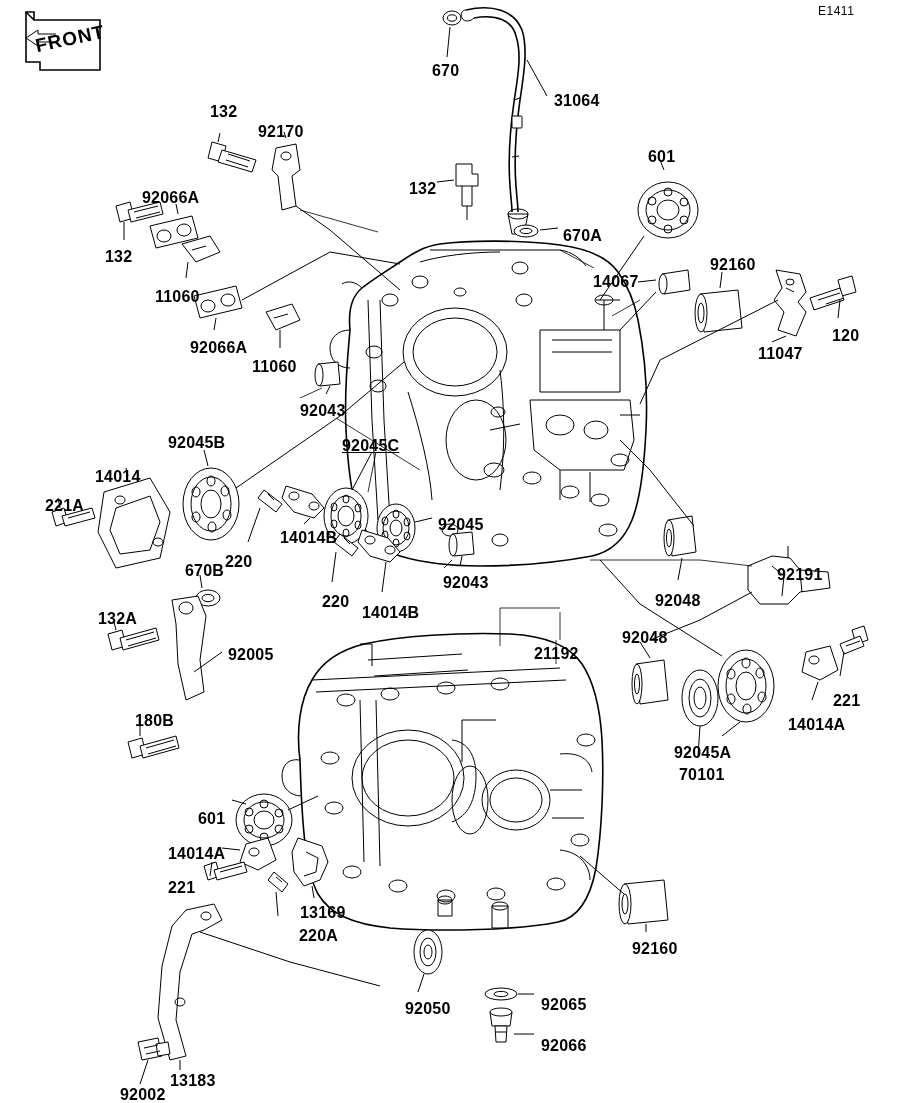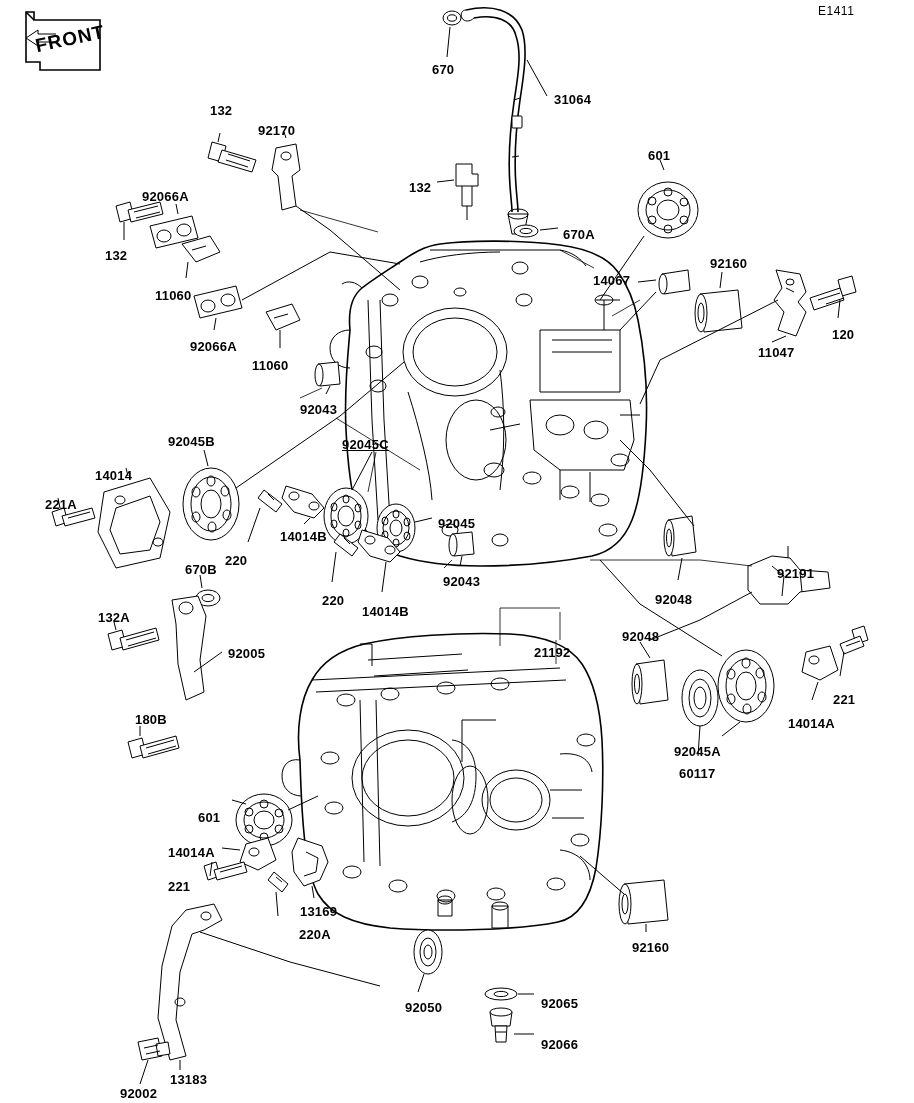--- a/index.html
+++ b/index.html
@@ -11,21 +11,21 @@
     position: relative;
     width: 914px;
     height: 1103px;
     background: #ffffff;
     font-family: "Liberation Sans", sans-serif;
     overflow: hidden;
     border-radius: 21px;
   }
   .label {
     position: absolute;
-    font-size: 13px;
+    font-size: 16px;
     font-weight: bold;
     color: #000000;
     white-space: nowrap;
     letter-spacing: 0.2px;
   }
   .corner-code {
     position: absolute;
     font-size: 12px;
     font-weight: normal;
     color: #000000;
@@ -630,21 +630,21 @@
   <div class="label" style="left:185px; top:562px;">670B</div>
   <div class="label" style="left:98px; top:610px;">132A</div>
   <div class="label" style="left:228px; top:646px;">92005</div>
   <div class="label" style="left:655px; top:592px;">92048</div>
   <div class="label" style="left:777px; top:566px;">92191</div>
   <div class="label" style="left:534px; top:645px;">21192</div>
   <div class="label" style="left:622px; top:629px;">92048</div>
   <div class="label" style="left:833px; top:692px;">221</div>
   <div class="label" style="left:788px; top:716px;">14014A</div>
   <div class="label" style="left:674px; top:744px;">92045A</div>
-  <div class="label" style="left:679px; top:766px;">60117</div>
+  <div class="label" style="left:679px; top:766px;">70101</div>
   <div class="label" style="left:135px; top:712px;">180B</div>
   <div class="label" style="left:198px; top:810px;">601</div>
   <div class="label" style="left:168px; top:845px;">14014A</div>
   <div class="label" style="left:168px; top:879px;">221</div>
   <div class="label" style="left:300px; top:904px;">13169</div>
   <div class="label" style="left:256px; top:927px;margin-left:43px;">220A</div>
   <div class="label" style="left:632px; top:940px;">92160</div>
   <div class="label" style="left:405px; top:1000px;text-align:right;">92050</div>
   <div class="label" style="left:541px; top:996px;">92065</div>
   <div class="label" style="left:541px; top:1037px;">92066</div>

